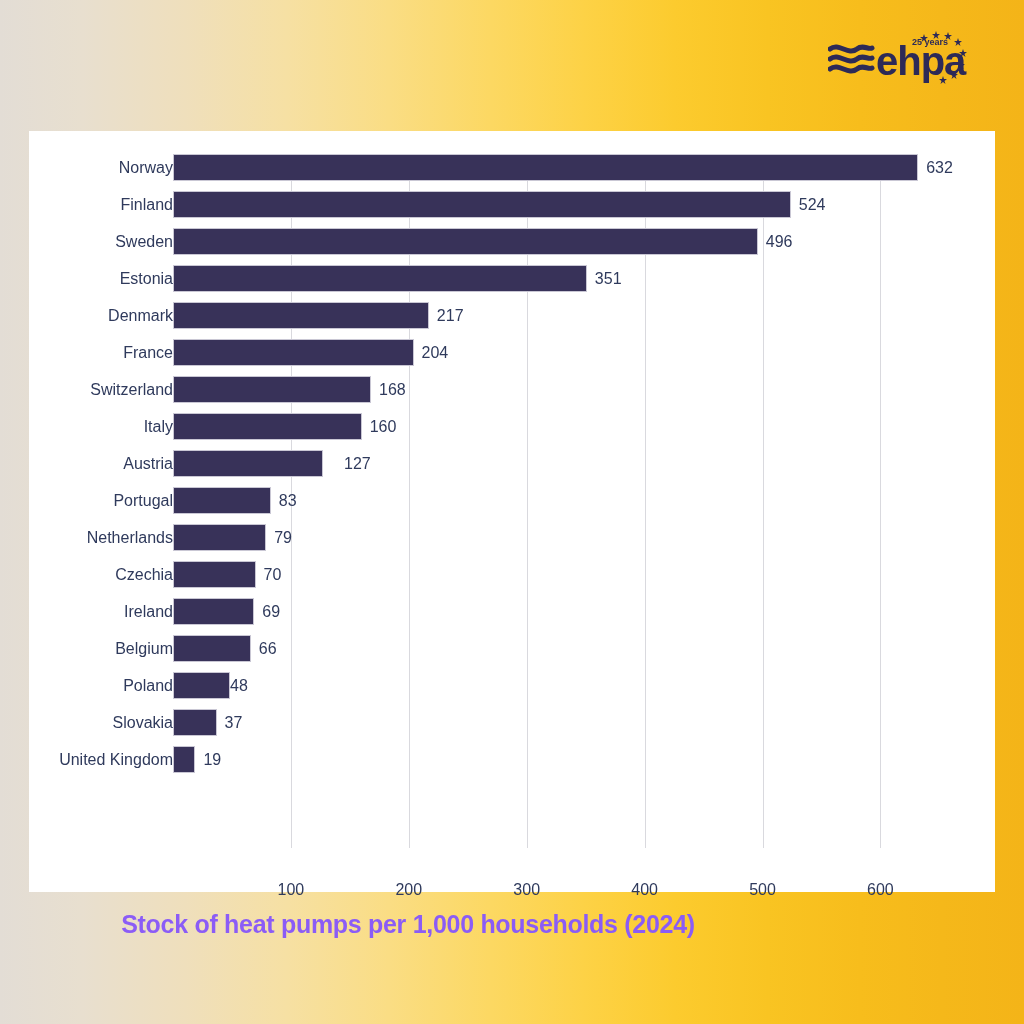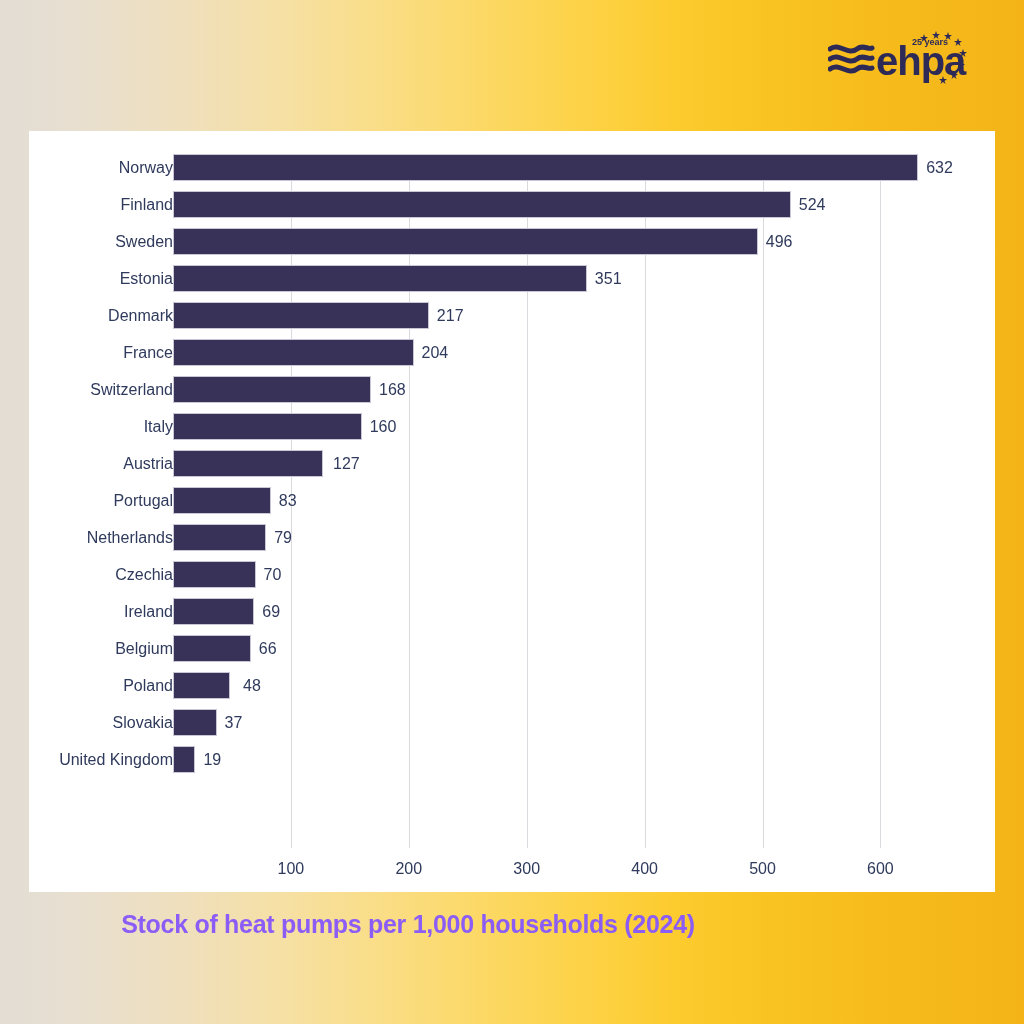--- a/index.html
+++ b/index.html
@@ -121,21 +121,21 @@
     line-height: 37px;
     font-size: 16px;
     color: #2f3a5c;
     white-space: nowrap;
   }
 
   
   .xaxis {
     position: absolute;
     left: 0;
-    top: 717px;
+    top: 738px;
     width: 966px;
     height: 44px;
     padding-left: 19px;
   }
   .xtick {
     position: absolute;
     top: 12px;
     font-size: 16px;
     color: #2f3a5c;
     transform: translateX(-50%);
@@ -249,21 +249,21 @@
             <div class="row-label" style="color: rgb(47, 58, 92); margin-left: 16px;">Italy</div>
             <div class="bar-wrap">
               <div class="bar" style="width: 188.64px; background: rgb(56, 50, 89);"></div>
               <div class="bar-value" style="left: 196.64px; color: rgb(47, 58, 92);">160</div>
             </div>
           </div>
           <div class="row">
             <div class="row-label" style="color: rgb(47, 58, 92);">Austria</div>
             <div class="bar-wrap">
               <div class="bar" style="width: 149.733px; background: rgb(56, 50, 89);"></div>
-              <div class="bar-value" style="left: 160px; color: rgb(47, 58, 92);">127</div>
+              <div class="bar-value" style="left: 171px; color: rgb(47, 58, 92);">127</div>
             </div>
           </div>
           <div class="row">
             <div class="row-label" style="color: rgb(47, 58, 92);">Portugal</div>
             <div class="bar-wrap">
               <div class="bar" style="width: 97.857px; background: rgb(56, 50, 89);"></div>
               <div class="bar-value" style="left: 105.857px; color: rgb(47, 58, 92);">83</div>
             </div>
           </div>
           <div class="row">
@@ -291,21 +291,21 @@
             <div class="row-label" style="color: rgb(47, 58, 92);">Belgium</div>
             <div class="bar-wrap">
               <div class="bar" style="width: 77.814px; background: rgb(56, 50, 89);"></div>
               <div class="bar-value" style="left: 85.814px; color: rgb(47, 58, 92);">66</div>
             </div>
           </div>
           <div class="row">
             <div class="row-label" style="color: rgb(47, 58, 92);">Poland</div>
             <div class="bar-wrap">
               <div class="bar" style="width: 56.592px; background: rgb(56, 50, 89);"></div>
-              <div class="bar-value" style="left: 70px; color: rgb(47, 58, 92);">48</div>
+              <div class="bar-value" style="left: 57px; color: rgb(47, 58, 92);">48</div>
             </div>
           </div>
           <div class="row">
             <div class="row-label" style="color: rgb(47, 58, 92);">Slovakia</div>
             <div class="bar-wrap">
               <div class="bar" style="width: 43.623px; background: rgb(56, 50, 89);"></div>
               <div class="bar-value" style="left: 51.623px; color: rgb(47, 58, 92);">37</div>
             </div>
           </div>
           <div class="row">

